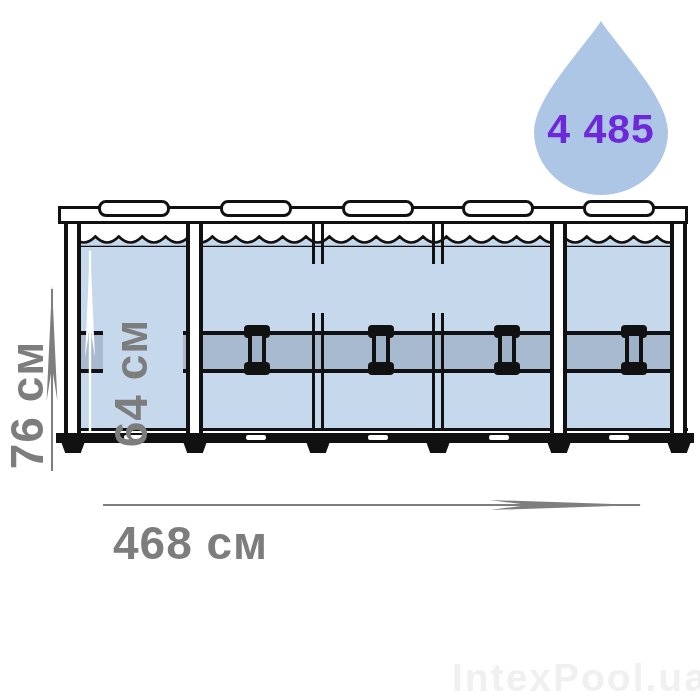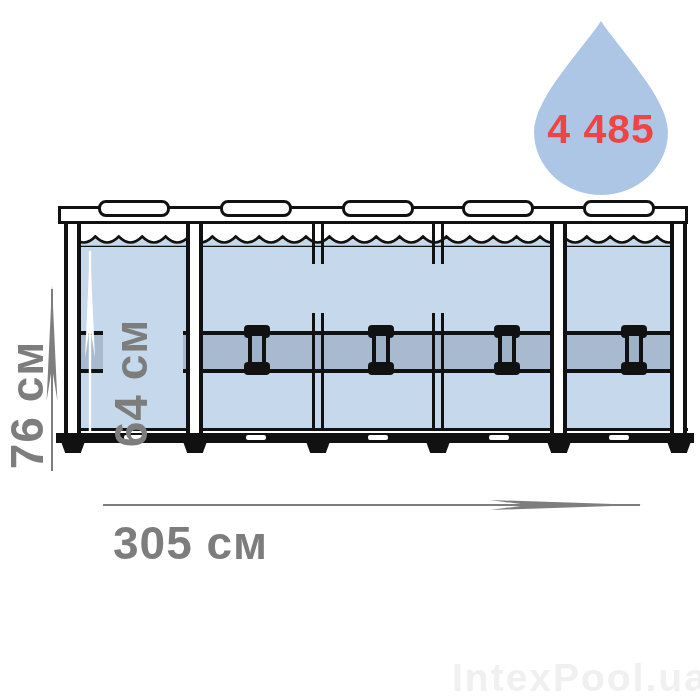--- a/index.html
+++ b/index.html
@@ -57,21 +57,21 @@
   .rot{transform:rotate(-90deg);transform-origin:center center;width:140px;height:48px;
     text-align:center;line-height:48px;}
   .lbl-64{left:61px;top:359px;}
   .lbl-76{left:-43px;top:381px;}
   .lbl-305{left:113px;top:516px;}
   .arrow-svg{z-index:40;overflow:visible;}
 
   
   .drop{left:522px;top:18px;width:158px;height:180px;z-index:4;}
   .drop-label{left:539px;top:106px;width:124px;text-align:center;
-    color:#ef4444;font-weight:bold;font-size:41px;letter-spacing:1px;z-index:5;}
+    color:#6d28d9;font-weight:bold;font-size:41px;letter-spacing:1px;z-index:5;}
 
   
   .watermark{left:452px;top:656px;font-size:39px;font-weight:bold;color:#f0f0f0;
     letter-spacing:2px;z-index:60;}
 </style>
 </head>
 <body>
 
 <div id="stage">
 
@@ -149,17 +149,17 @@
     <polygon points="10,2 4.6,118 10,84 15.4,118" fill="#7e7e7e"></polygon>
   </svg>
 
   <svg class="abs arrow-svg" style="left:100px;top:497px;width:548px;height:16px;" viewBox="0 0 548 16">
     <line x1="3" y1="8" x2="540" y2="8" stroke="#7e7e7e" stroke-width="1.8"></line>
     <polygon points="543,8 390,3 428,8 390,13" fill="#7e7e7e"></polygon>
   </svg>
 
   <div class="abs dim-label rot lbl-64">64 см</div>
   <div class="abs dim-label rot lbl-76">76 см</div>
-  <div class="abs dim-label lbl-305">305 см</div>
+  <div class="abs dim-label lbl-305">468 см</div>
 
   <div class="abs watermark">IntexPool.ua</div>
 
 </div>
 
 </body></html>

